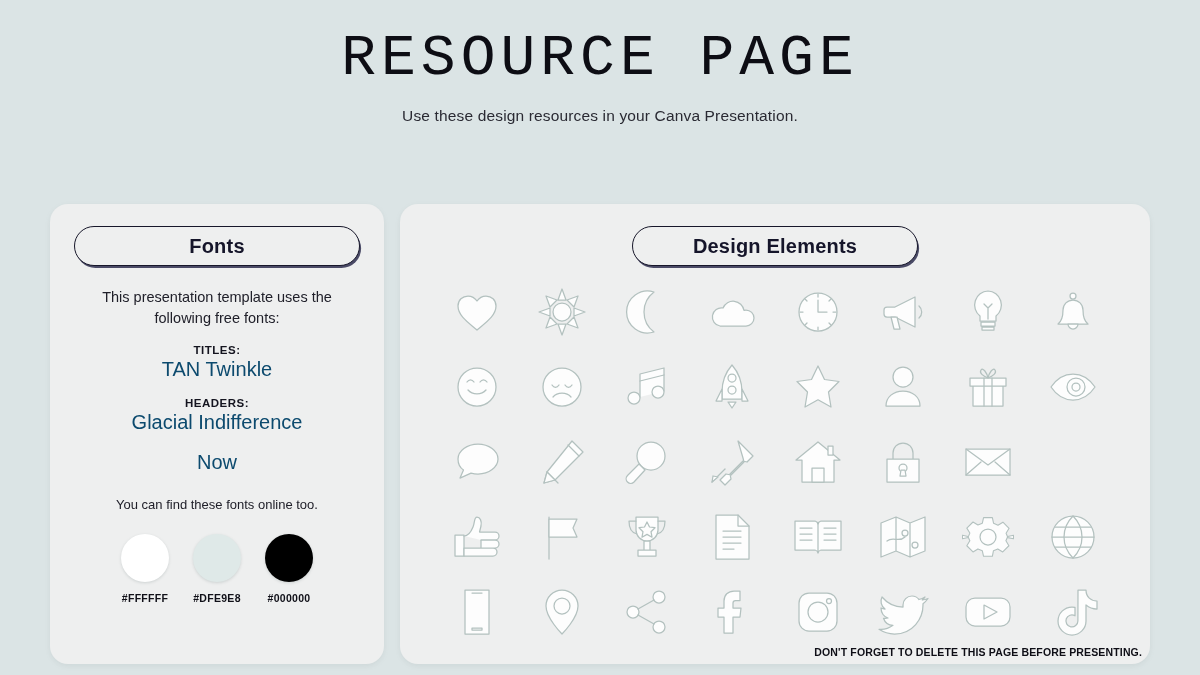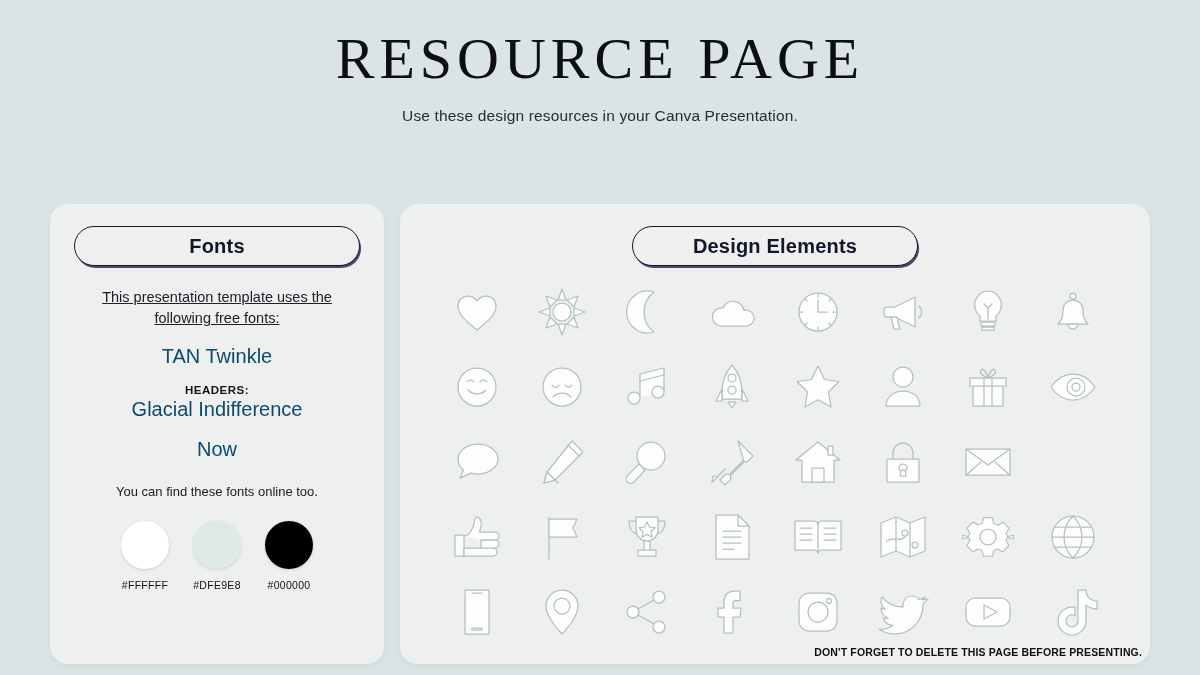--- a/index.html
+++ b/index.html
@@ -13,21 +13,21 @@
   body {
     background: #dbe4e5;
     font-family: "Liberation Sans", sans-serif;
     color: #151521;
     position: relative;
   }
 
   
   .page-title {
     text-align: center;
-    font-family: Liberation Serif, serif;
+    font-family: Liberation Mono, monospace;
     font-weight: 400;
     font-size: 58px;
     letter-spacing: 5px;
     color: #0d0d14;
     margin-top: 26px;
     line-height: 1.15;
   }
 
   .page-subtitle {
     text-align: center;
@@ -87,21 +87,20 @@
   .pill-colors { width: 100%; margin-top: 24px; }
   .pill-design { width: 286px; margin: 0 auto; }
 
   
   .fonts-intro {
     text-align: center;
     font-size: 14.5px;
     line-height: 1.42;
     color: #20202a;
     margin-top: 21px;
-    text-decoration: underline;
   }
 
   .font-group { text-align: center; margin-top: 16px; }
   .font-group:first-of-type { margin-top: 26px; }
 
   .font-label {
     font-size: 11.5px;
     font-weight: 700;
     letter-spacing: 0.5px;
     color: #14141f;
@@ -134,21 +133,21 @@
   .swatch-dot {
     width: 48px;
     height: 48px;
     border-radius: 50%;
     margin: 0 auto;
     box-shadow: 0 1px 3px rgba(90,110,110,0.22);
   }
 
   .swatch-code {
     font-size: 10.5px;
-    font-weight: 400;
+    font-weight: 700;
     letter-spacing: 0.3px;
     margin-top: 10px;
     color: #101018;
   }
 
   
   .icon-grid {
     margin-top: 18px;
     display: grid;
     grid-template-columns: repeat(8, 1fr);
@@ -200,20 +199,21 @@
 
   <section class="panel panel-left">
 
     <div class="pill pill-fonts">
       <span>Fonts</span>
     </div>
 
     <p class="fonts-intro">This presentation template uses the following free fonts:</p>
 
     <div class="font-group">
+      <div class="font-label">TITLES:</div>
       <div class="font-value">TAN Twinkle</div>
     </div>
 
     <div class="font-group">
       <div class="font-label">HEADERS:</div>
       <div class="font-value">Glacial Indifference</div>
     </div>
 
     <div class="font-group">
       <div class="font-value">Now</div>

